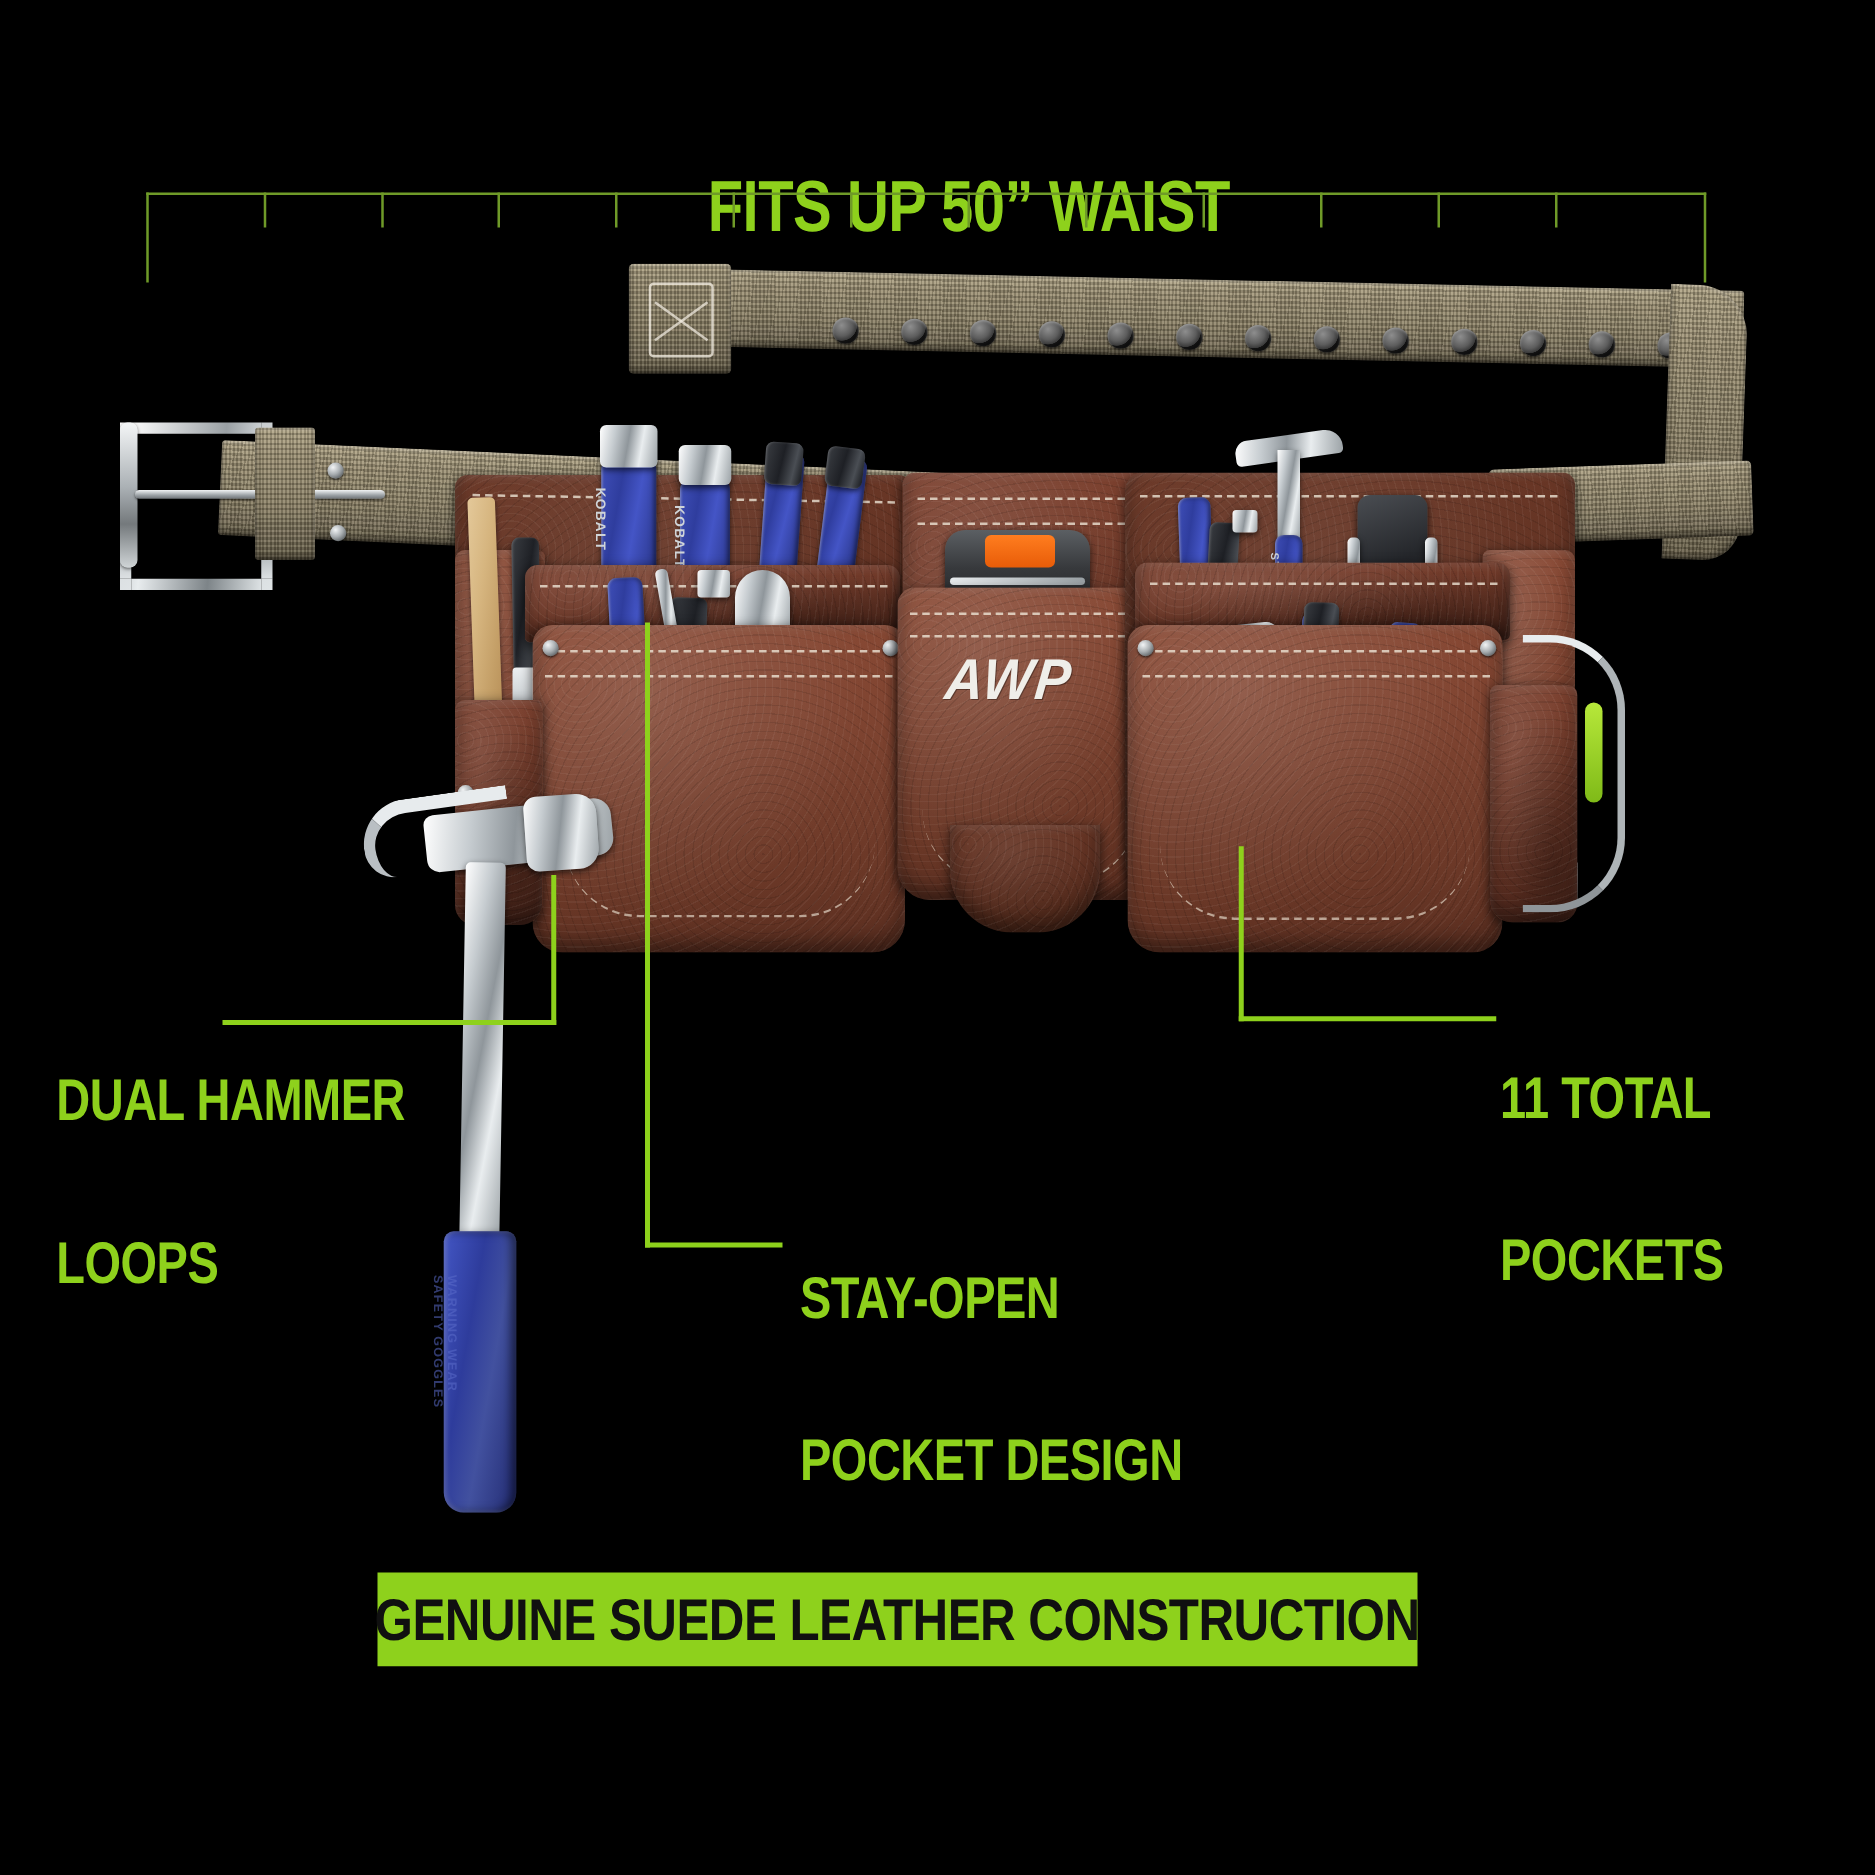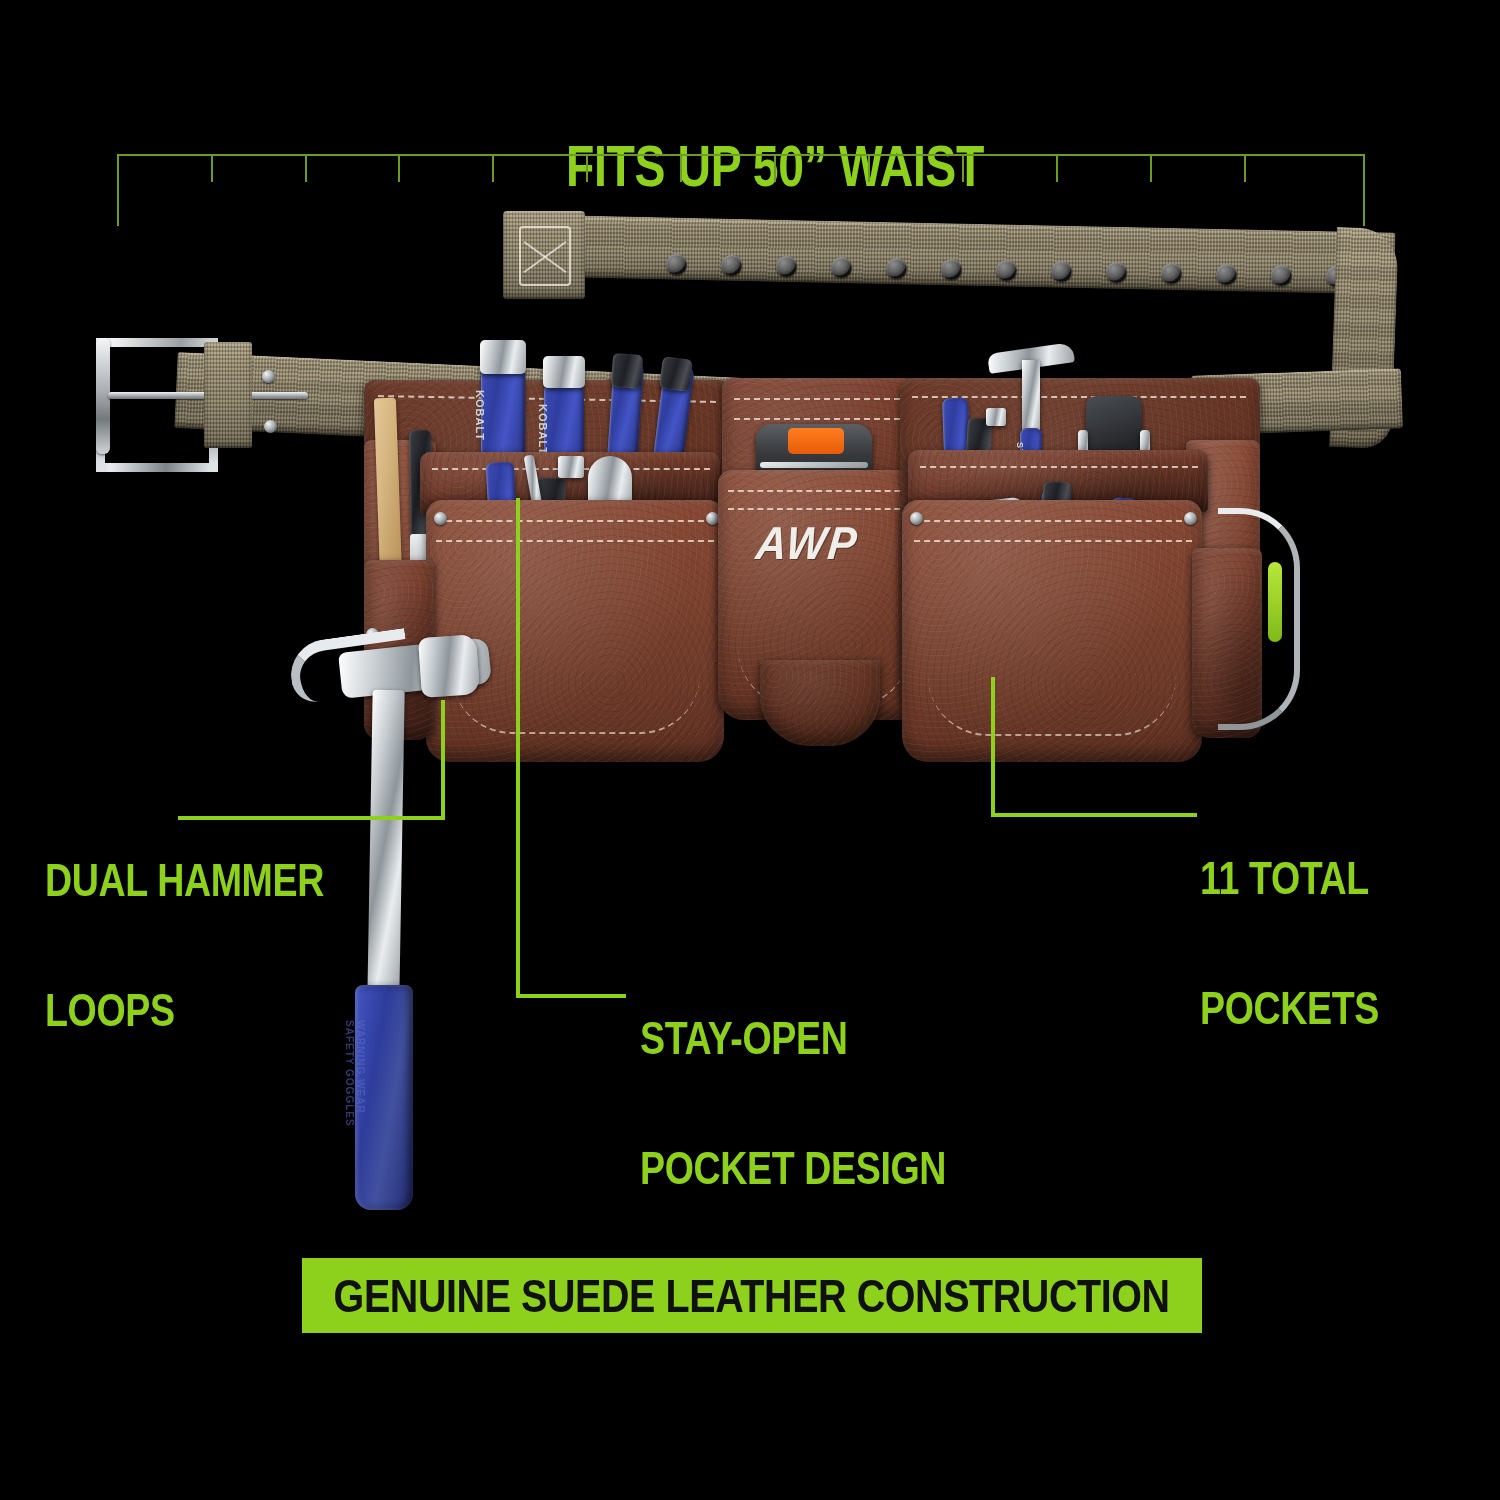--- a/index.html
+++ b/index.html
@@ -26,21 +26,21 @@
   .ruler-tick{width:2px;}
   .ruler-cap{width:2px;}
 
   
   .lead{position:absolute;background:#8ED11C;}
   .lead.v{width:4px;}
   .lead.h{height:4px;}
 
   
   #banner{
-    position:absolute;left:302px;top:1258px;width:900px;height:75px;
+    position:absolute;left:302px;top:1258px;width:832px;height:75px;
     background:#8ED11C;display:flex;align-items:center;justify-content:center;
   }
   #banner span{
     color:#101010;font-weight:700;font-size:47px;letter-spacing:-0.5px;
     transform:scaleX(.84);transform-origin:center center;white-space:pre;
     font-family:"Liberation Sans",sans-serif;
   }
 
   
   #product{position:absolute;left:0;top:0;width:1500px;height:1260px;}

